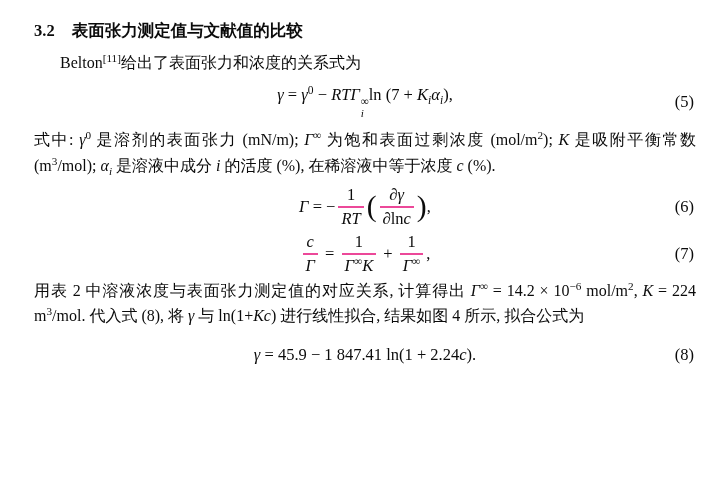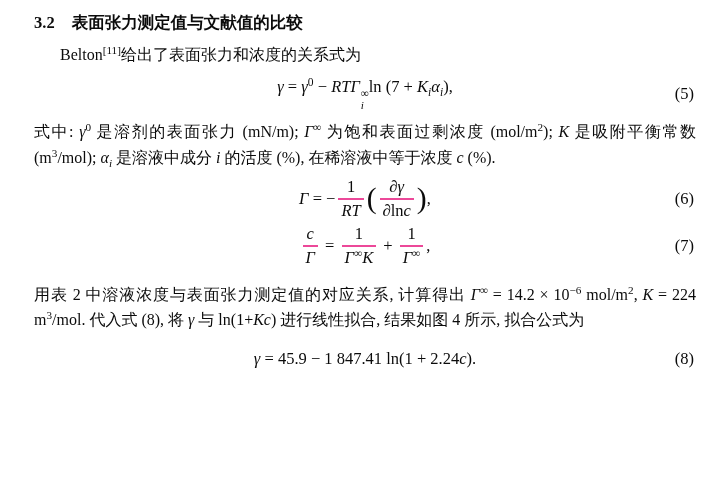--- a/index.html
+++ b/index.html
@@ -5,21 +5,21 @@
   html,body { margin:0; padding:0; background:#ffffff; }
   body {
     width:724px; height:502px; overflow:hidden;
     color:#0b0b0b;
     font-family:"Liberation Serif","DejaVu Serif",serif;
     font-size:16px;
   }
   .page {
     box-sizing:border-box;
     width:724px; height:502px;
-    padding:10px 28px 0 34px;
+    padding:18px 28px 0 34px;
     overflow:hidden;
   }
   p { margin:0; text-align:justify; line-height:1.58; }
   .heading {
     font-weight:bold; font-size:16.5px; margin:2px 0 9px 0; line-height:1.3;
   }
   .heading .sec-num { margin-right:17px; }
   .indent { text-indent:26px; }
   .it { font-style:italic; }
   sup, sub { font-size:70%; line-height:0; }
@@ -43,21 +43,21 @@
   .eq7row { margin-top:2px; min-height:44px; }
   .eq8row { margin:10px 0 12px; min-height:34px; }
   .frac {
     display:inline-block; vertical-align:middle; text-align:center;
     margin:0 3px;
   }
   .frac .num { display:block; line-height:1.2; padding:0 3px 1px; }
   .frac .den { display:block; line-height:1.2; padding:1px 3px 0; border-top:2px solid #ec4899; }
   .bigp { font-size:180%; font-weight:400; line-height:1; vertical-align:middle; font-style:normal; }
   .mid { vertical-align:middle; }
-  .para-block { margin-top:14px; }
+  .para-block { margin-top:2px; }
 </style>
 </head>
 <body>
 
 <div class="page">
 
   <div class="heading">
     <span class="sec-num">3.2</span><span>表面张力测定值与文献值的比较</span>
   </div>
 

